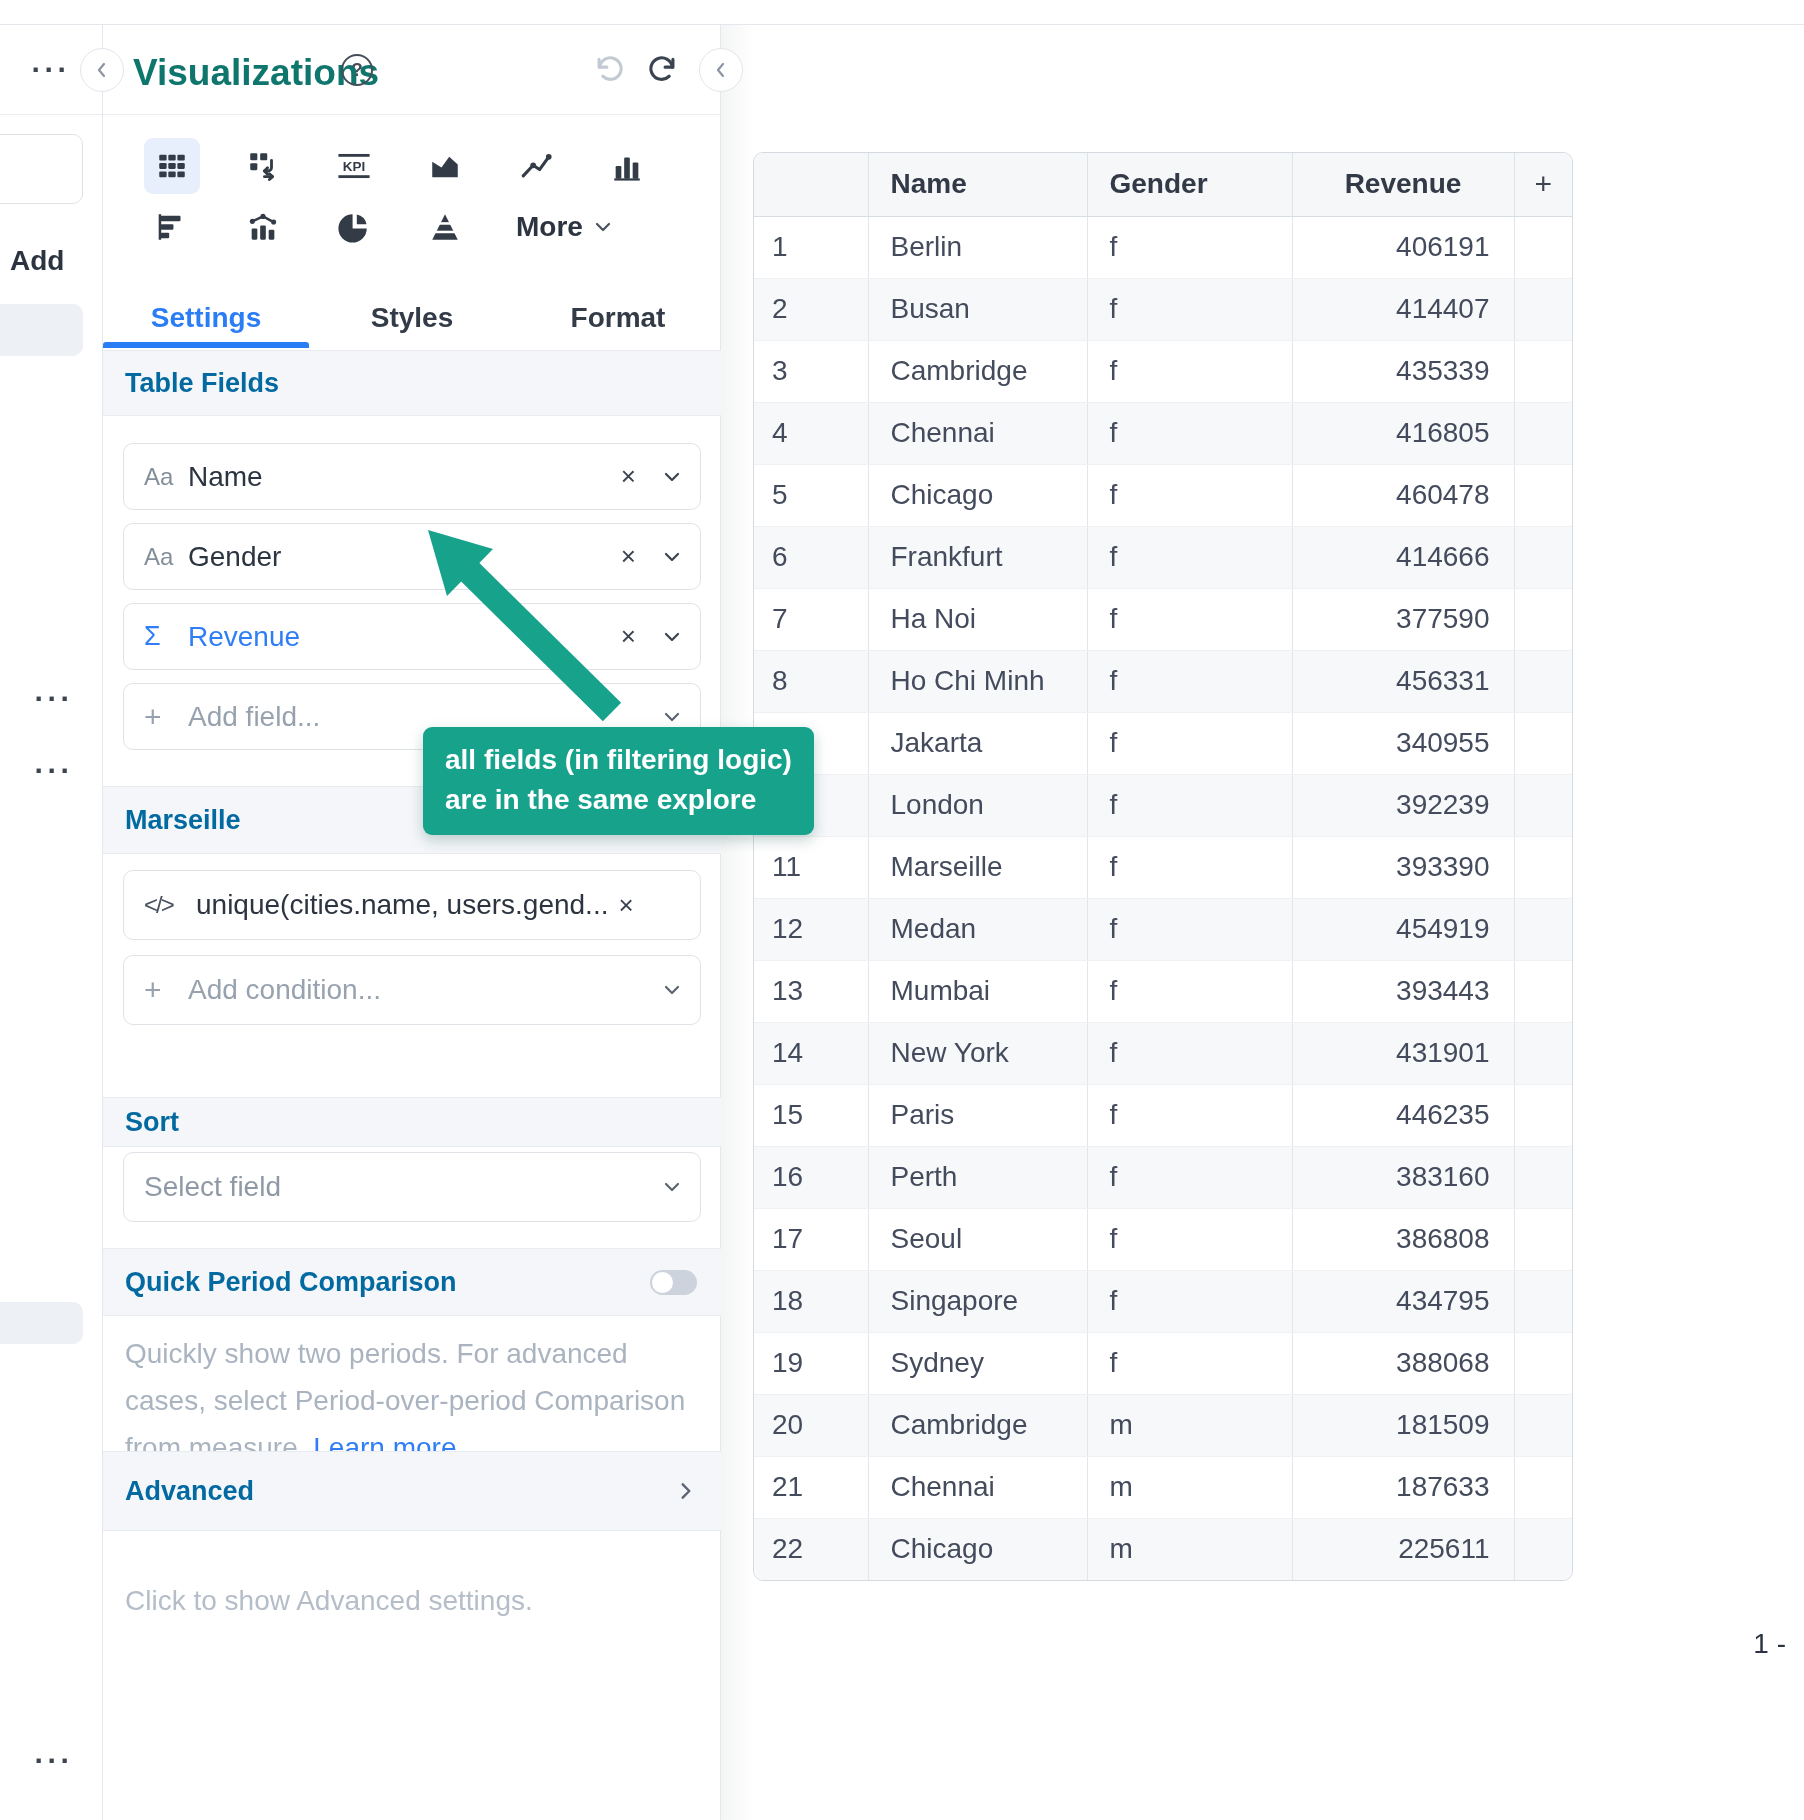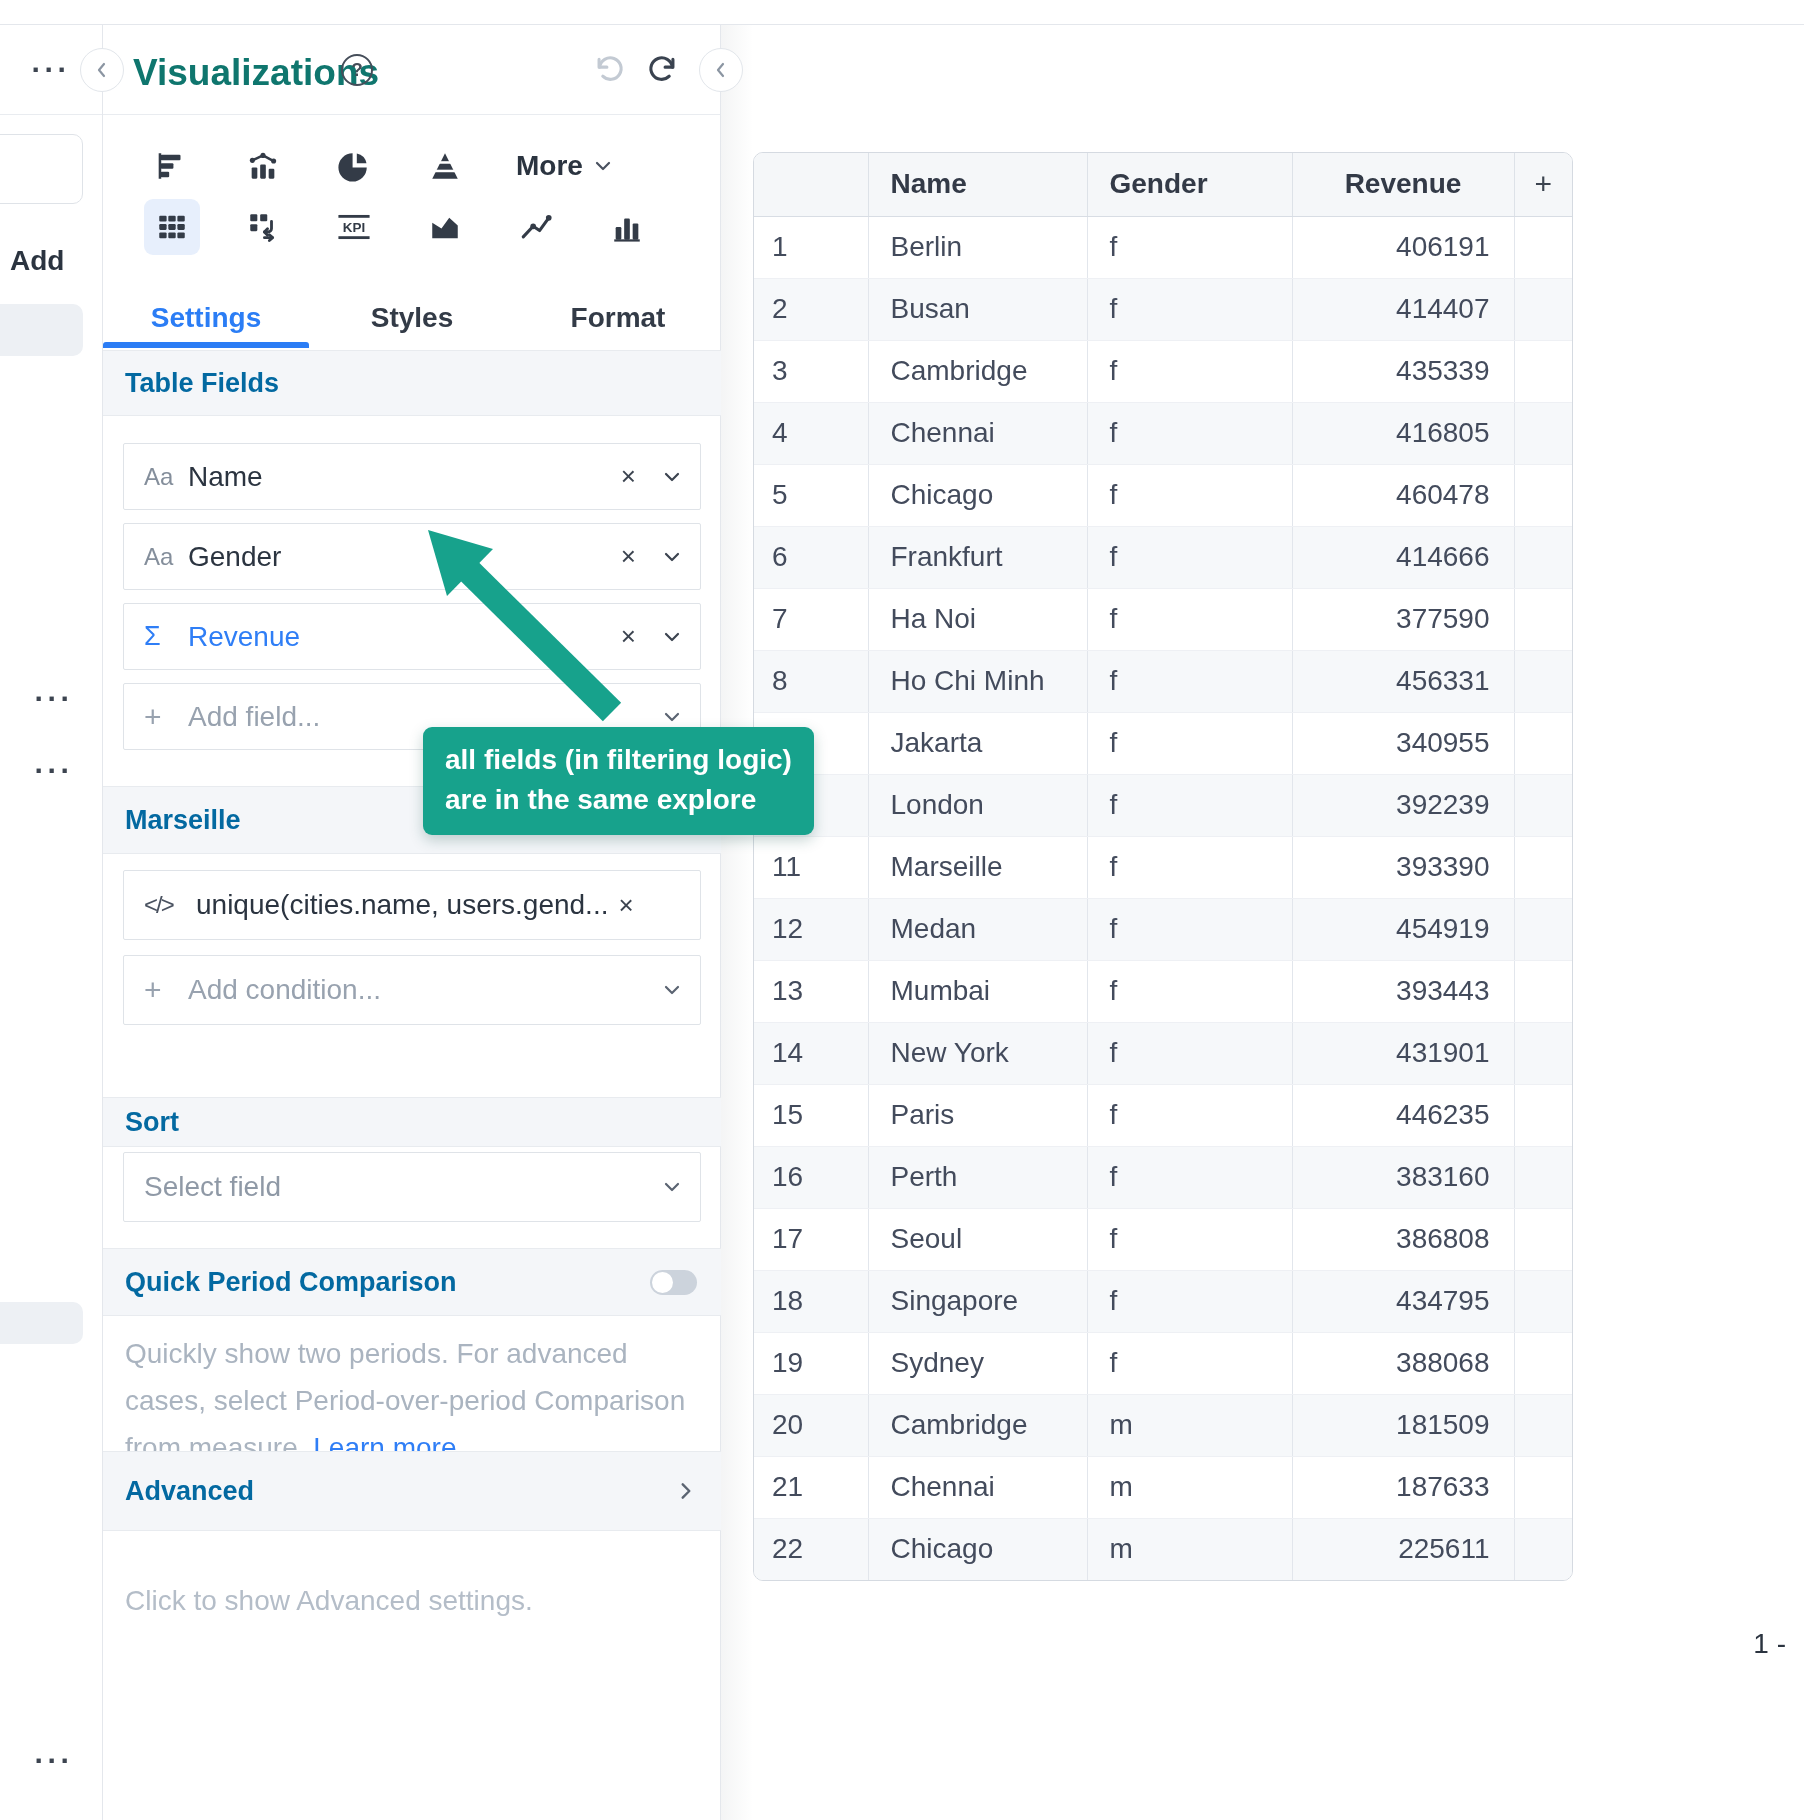--- a/index.html
+++ b/index.html
@@ -46,21 +46,21 @@
   .tab-underline { position:absolute; left:0; bottom:0; width:206px; height:6px; background:#2b7df5; border-radius:3px 3px 0 0; }
 
   .band { position:absolute; left:0; width:618px; background:#f4f6f9; border-top:1px solid #e8ebef; border-bottom:1px solid #e8ebef; display:flex; align-items:center; justify-content:space-between; padding:0 24px 0 22px; }
   .band-title { font-size:27px; font-weight:700; color:#0369a1; }
   .band.b-fields { top:325px; height:66px; }
   .band.b-conditions { top:761px; height:68px; }
   .band.b-sort { top:1032px; height:50px;margin-top:40px; }
   .band.b-qpc { top:1223px; height:68px; }
   .band.b-advanced { top:1426px; height:80px; }
 
-  .field-box { position:absolute; left:20px; width:578px; height:67px; background:#fff; border:1px solid #dfe3e8; border-radius:2px; display:flex; align-items:center; padding:0 18px 0 20px; }
+  .field-box { position:absolute; left:20px; width:578px; height:67px; background:#fff; border:1px solid #dfe3e8; border-radius:10px; display:flex; align-items:center; padding:0 18px 0 20px; }
   .fb-name { top:418px; } .fb-gender { top:498px; } .fb-revenue { top:578px; }
   .fb-addfield { top:658px; } .fb-chip { top:845px; height:70px; } .fb-addcond { top:930px; height:70px; }
   .fb-select { top:1127px; height:70px; }
   .field-icon { font-size:24px; color:#848e9b; width:44px; flex:0 0 auto; }
   .field-icon.sigma { font-size:27px; color:#2f7ef6; font-weight:400; }
   .field-label { font-size:28px; color:#2b3440; flex:1 1 auto; white-space:nowrap; overflow:hidden; }
   .field-label.measure { color:#2f7ef6; }
   .field-label.placeholder { color:#98a2af; }
   .field-x { font-size:26px; color:#3c4450; margin-right:26px; }
   .chip-x { font-size:26px; color:#3c4450; margin-left:10px; }
@@ -154,64 +154,20 @@
         </div>
         <div class="circle-btn right">
           <svg width="18" height="18" viewBox="0 0 18 18">
               <polyline points="11,3 6,9 11,15" fill="none" stroke="#8b95a2" stroke-width="2.2" stroke-linecap="round" stroke-linejoin="round"></polyline>
             </svg>
         </div>
       </div>
 
       <div class="viz-grid">
         <div class="viz-row">
-          <div class="viz-cell">
-            <svg width="34" height="34" viewBox="0 0 24 24">
-              <g class="fill-dark">
-                <rect x="4" y="4" width="14" height="4" rx="0.8"></rect>
-                <rect x="4" y="10" width="9" height="4" rx="0.8"></rect>
-                <rect x="4" y="16" width="6" height="4" rx="0.8"></rect>
-              </g>
-              <line x1="3.5" y1="3" x2="3.5" y2="21" stroke="#333b47" stroke-width="1.8"></line>
-            </svg>
-          </div>
-          <div class="viz-cell">
-            <svg width="34" height="34" viewBox="0 0 24 24">
-              <g class="fill-dark">
-                <rect x="4" y="13" width="4" height="8" rx="0.8"></rect>
-                <rect x="10" y="11" width="4" height="10" rx="0.8"></rect>
-                <rect x="16" y="14" width="4" height="7" rx="0.8"></rect>
-              </g>
-              <polyline points="4.5,8 12,4.5 19.5,8.5" fill="none" stroke="#333b47" stroke-width="1.8"></polyline>
-              <circle cx="4.5" cy="8" r="1.8" class="fill-dark"></circle>
-                <circle cx="12" cy="4.5" r="1.8" class="fill-dark"></circle>
-                <circle cx="19.5" cy="8.5" r="1.8" class="fill-dark"></circle>
-            </svg>
-          </div>
-          <div class="viz-cell">
-            <svg width="34" height="34" viewBox="0 0 24 24">
-              <path d="M11 13 V3 A 10 10 0 1 0 21 13 Z" class="fill-dark"></path>
-              <path d="M14 10 V3.2 A 8.8 8.8 0 0 1 20.8 10 Z" class="fill-dark"></path>
-            </svg>
-          </div>
-          <div class="viz-cell">
-            <svg width="34" height="34" viewBox="0 0 24 24">
-              <path d="M12 3 L21 21 H3 Z" class="fill-dark"></path>
-              <line x1="2" y1="9.5" x2="22" y2="9.5" stroke="#fff" stroke-width="1.8"></line>
-              <line x1="2" y1="15.5" x2="22" y2="15.5" stroke="#fff" stroke-width="1.8"></line>
-            </svg>
-          </div>
-          <div class="viz-more">
-            <span>More</span>
-            <svg width="20" height="20" viewBox="0 0 20 20">
-                <polyline points="4,7 10,13 16,7" fill="none" stroke="#4a5260" stroke-width="2.2" stroke-linecap="round" stroke-linejoin="round"></polyline>
-              </svg>
-          </div>
-        </div>
-        <div class="viz-row">
           <div class="viz-cell selected">
             <svg width="34" height="34" viewBox="0 0 24 24">
               <g class="fill-dark">
                 <rect x="3" y="4" width="5.2" height="4.2" rx="0.8"></rect>
                   <rect x="9.4" y="4" width="5.2" height="4.2" rx="0.8"></rect>
                   <rect x="15.8" y="4" width="5.2" height="4.2" rx="0.8"></rect>
                 <rect x="3" y="9.9" width="5.2" height="4.2" rx="0.8"></rect>
                   <rect x="9.4" y="9.9" width="5.2" height="4.2" rx="0.8"></rect>
                   <rect x="15.8" y="9.9" width="5.2" height="4.2" rx="0.8"></rect>
                 <rect x="3" y="15.8" width="5.2" height="4.2" rx="0.8"></rect>
@@ -256,20 +212,64 @@
           </div>
           <div class="viz-cell">
             <svg width="34" height="34" viewBox="0 0 24 24">
               <g class="fill-dark">
                 <rect x="4" y="12" width="4" height="9" rx="0.8"></rect>
                 <rect x="10" y="6" width="4" height="15" rx="0.8"></rect>
                 <rect x="16" y="9.5" width="4" height="11.5" rx="0.8"></rect>
               </g>
               <line x1="3" y1="21.5" x2="21" y2="21.5" stroke="#333b47" stroke-width="1.6"></line>
             </svg>
+          </div>
+        </div>
+        <div class="viz-row">
+          <div class="viz-cell">
+            <svg width="34" height="34" viewBox="0 0 24 24">
+              <g class="fill-dark">
+                <rect x="4" y="4" width="14" height="4" rx="0.8"></rect>
+                <rect x="4" y="10" width="9" height="4" rx="0.8"></rect>
+                <rect x="4" y="16" width="6" height="4" rx="0.8"></rect>
+              </g>
+              <line x1="3.5" y1="3" x2="3.5" y2="21" stroke="#333b47" stroke-width="1.8"></line>
+            </svg>
+          </div>
+          <div class="viz-cell">
+            <svg width="34" height="34" viewBox="0 0 24 24">
+              <g class="fill-dark">
+                <rect x="4" y="13" width="4" height="8" rx="0.8"></rect>
+                <rect x="10" y="11" width="4" height="10" rx="0.8"></rect>
+                <rect x="16" y="14" width="4" height="7" rx="0.8"></rect>
+              </g>
+              <polyline points="4.5,8 12,4.5 19.5,8.5" fill="none" stroke="#333b47" stroke-width="1.8"></polyline>
+              <circle cx="4.5" cy="8" r="1.8" class="fill-dark"></circle>
+                <circle cx="12" cy="4.5" r="1.8" class="fill-dark"></circle>
+                <circle cx="19.5" cy="8.5" r="1.8" class="fill-dark"></circle>
+            </svg>
+          </div>
+          <div class="viz-cell">
+            <svg width="34" height="34" viewBox="0 0 24 24">
+              <path d="M11 13 V3 A 10 10 0 1 0 21 13 Z" class="fill-dark"></path>
+              <path d="M14 10 V3.2 A 8.8 8.8 0 0 1 20.8 10 Z" class="fill-dark"></path>
+            </svg>
+          </div>
+          <div class="viz-cell">
+            <svg width="34" height="34" viewBox="0 0 24 24">
+              <path d="M12 3 L21 21 H3 Z" class="fill-dark"></path>
+              <line x1="2" y1="9.5" x2="22" y2="9.5" stroke="#fff" stroke-width="1.8"></line>
+              <line x1="2" y1="15.5" x2="22" y2="15.5" stroke="#fff" stroke-width="1.8"></line>
+            </svg>
+          </div>
+          <div class="viz-more">
+            <span>More</span>
+            <svg width="20" height="20" viewBox="0 0 20 20">
+                <polyline points="4,7 10,13 16,7" fill="none" stroke="#4a5260" stroke-width="2.2" stroke-linecap="round" stroke-linejoin="round"></polyline>
+              </svg>
           </div>
         </div>
       </div>
 
       <div class="tabs">
         <div class="tab active">Settings</div>
         <div class="tab">Styles</div>
         <div class="tab">Format</div>
         <div class="tab-underline"></div>
       </div>

